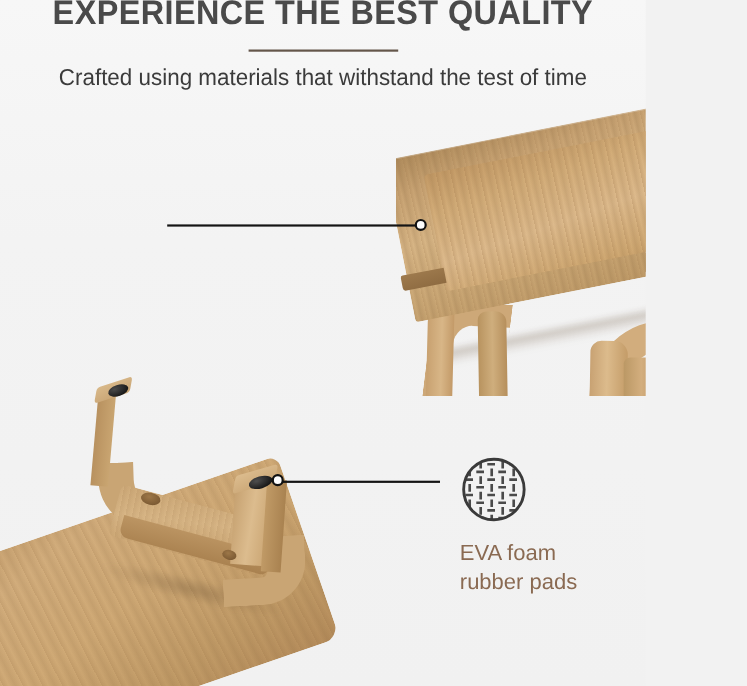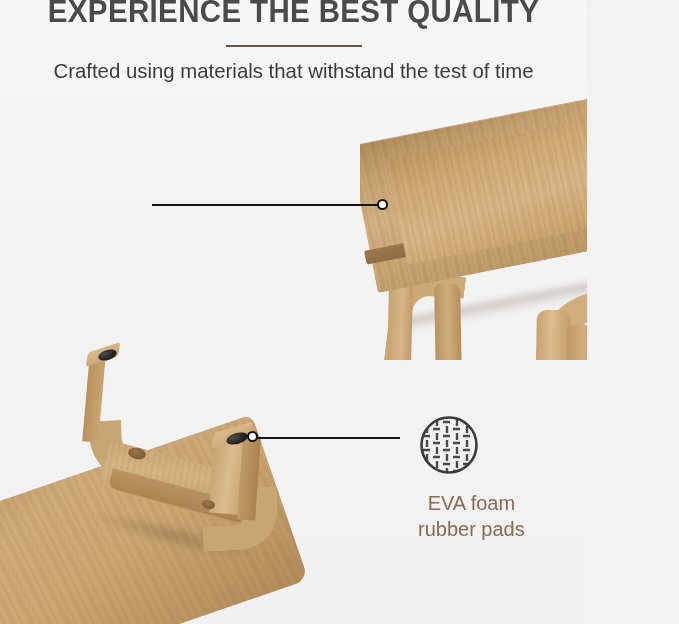--- a/index.html
+++ b/index.html
@@ -42,21 +42,21 @@
   .callout{position:absolute;}
   .callout .label{
     color:#8a6a52;
     font-size:20px;line-height:26px;
     font-weight:400;
     white-space:pre-line;
   }
   #callout-wood{left:86px;top:158px;}
   #callout-wood .label{margin-top:12px;}
   #callout-foam{left:418px;top:414px;}
-  #callout-foam .label{margin-top:14px;text-align:center;}
+  #callout-foam .label{margin-top:14px;}
 
   .icon-box{width:48px;height:56px;}
   .icon-circle{width:62px;height:62px;}
 
   
   .leader{position:absolute;height:2px;background:#141414;}
   #leader-wood{left:152px;top:204px;width:229px;}
   #leader-foam{left:254px;top:437px;width:146px;}
   .dot{
     position:absolute;width:11px;height:11px;border-radius:50%;

